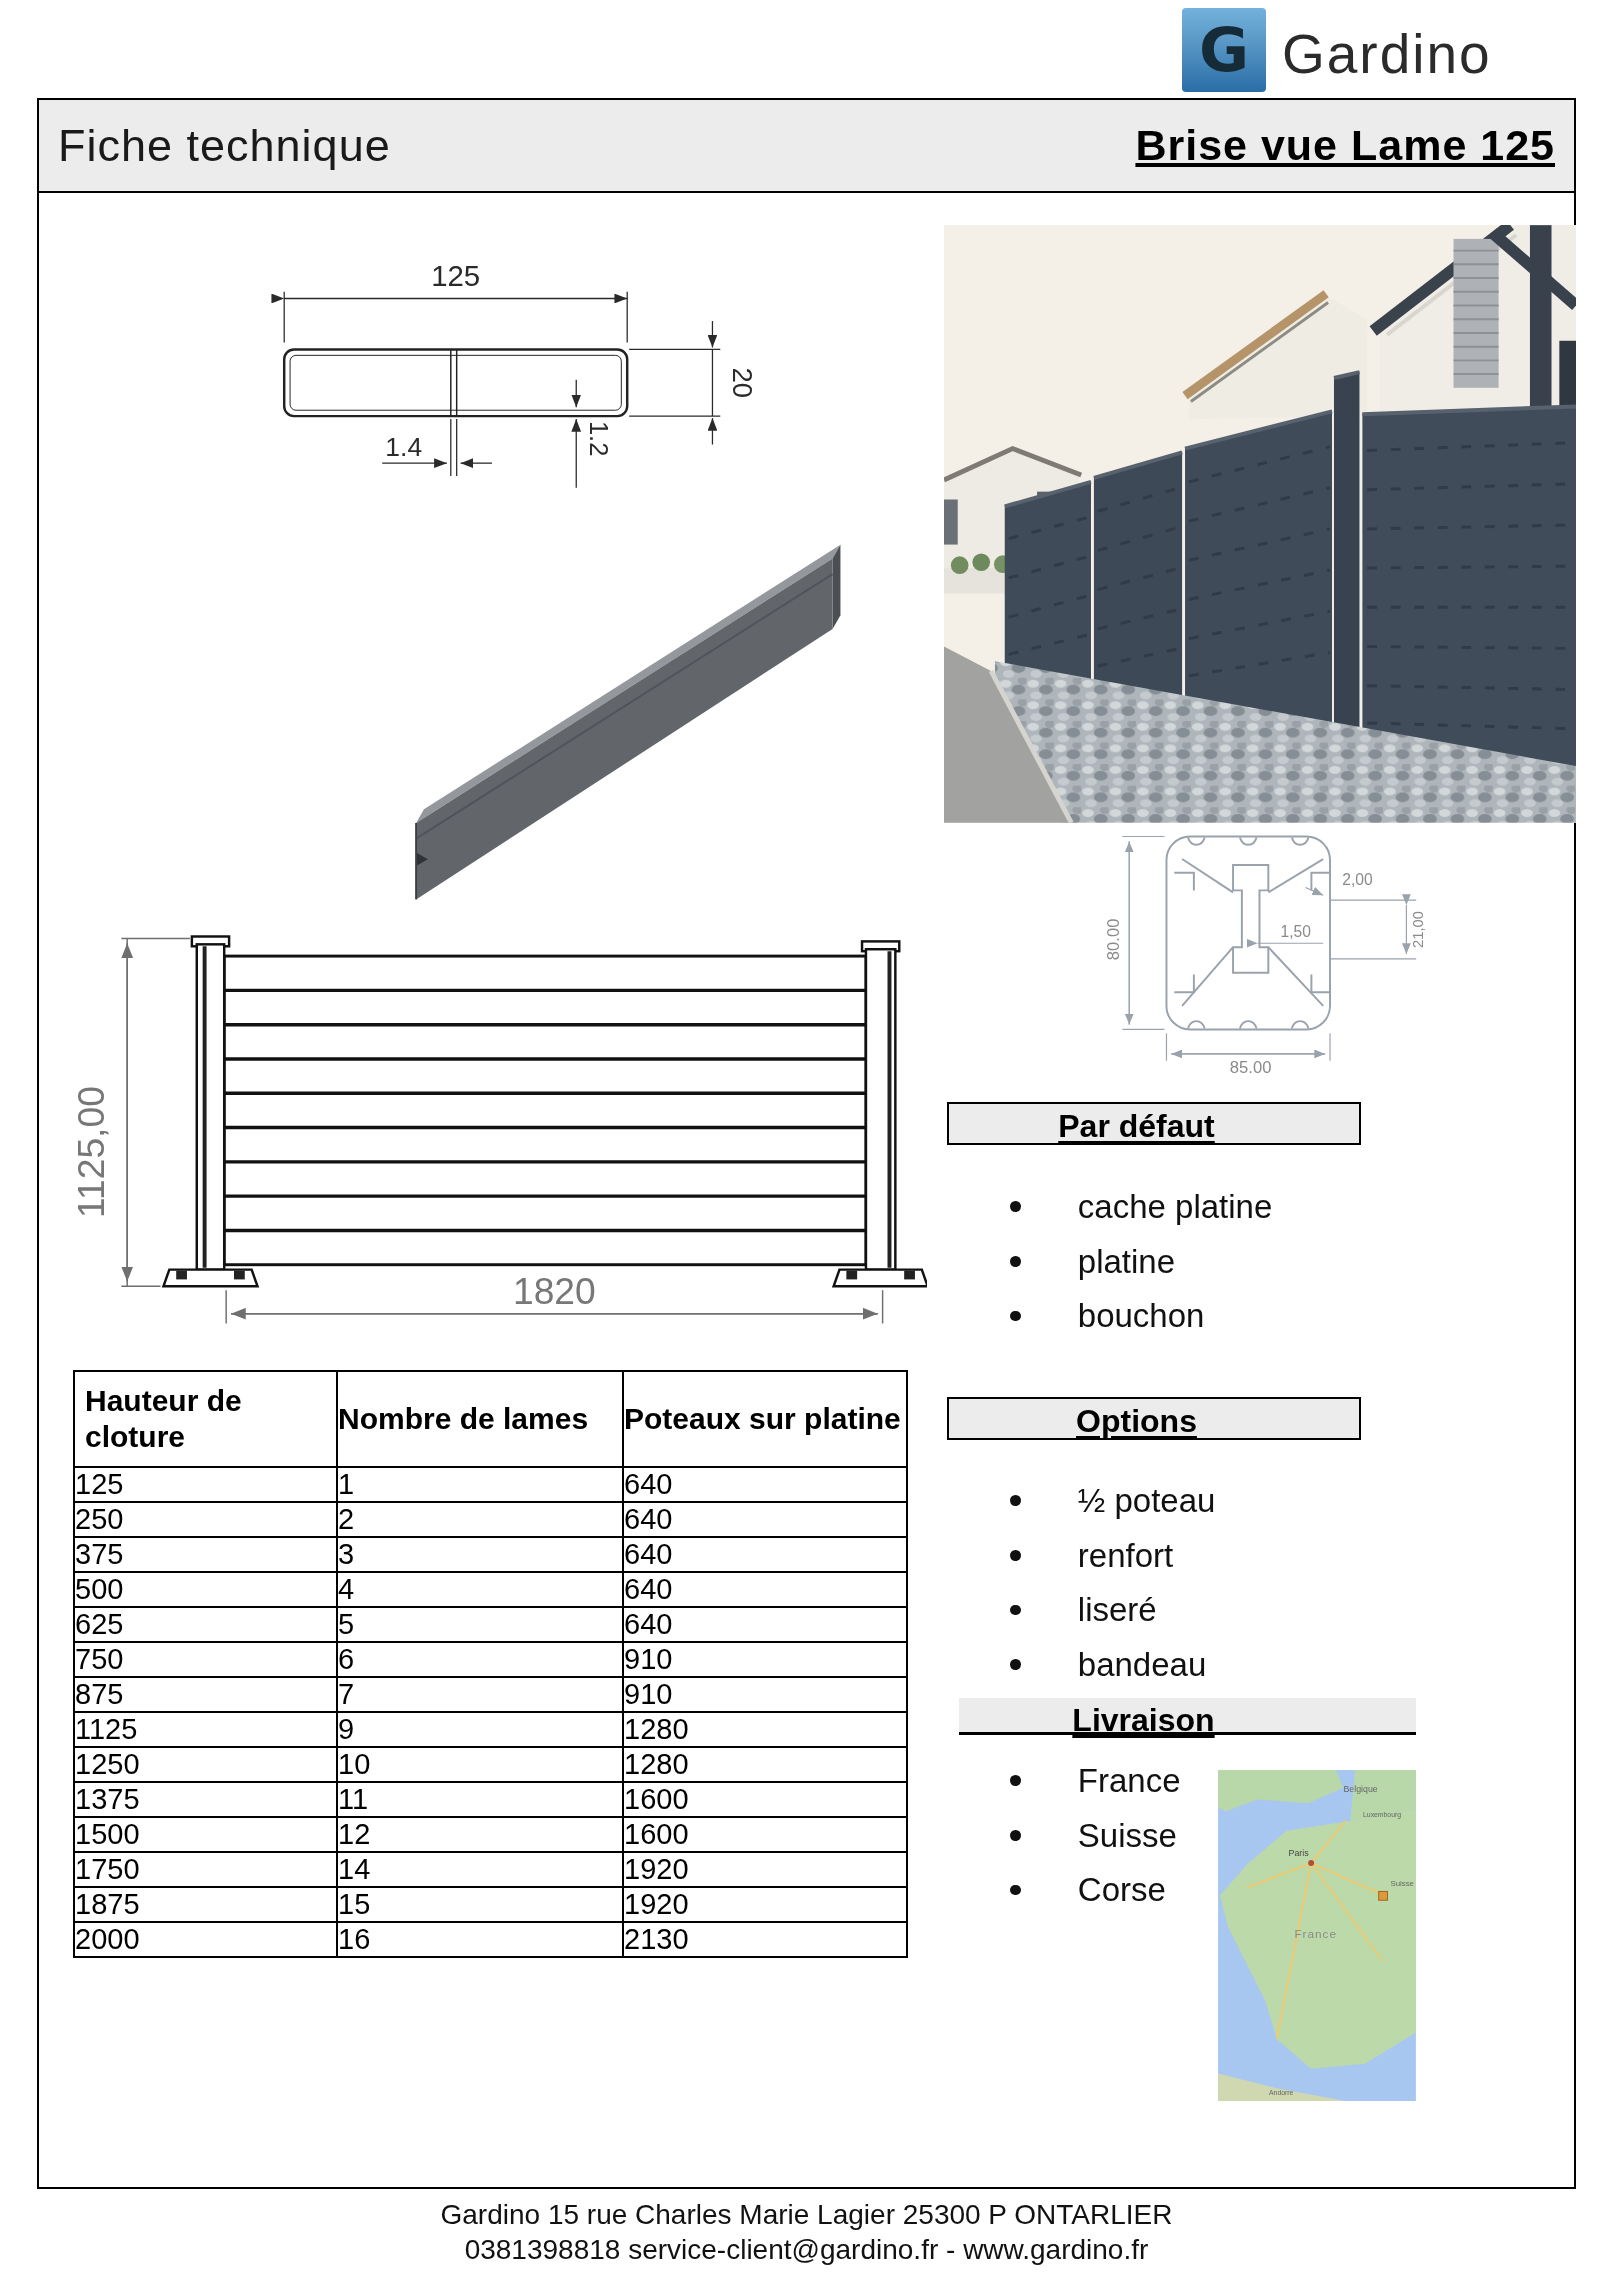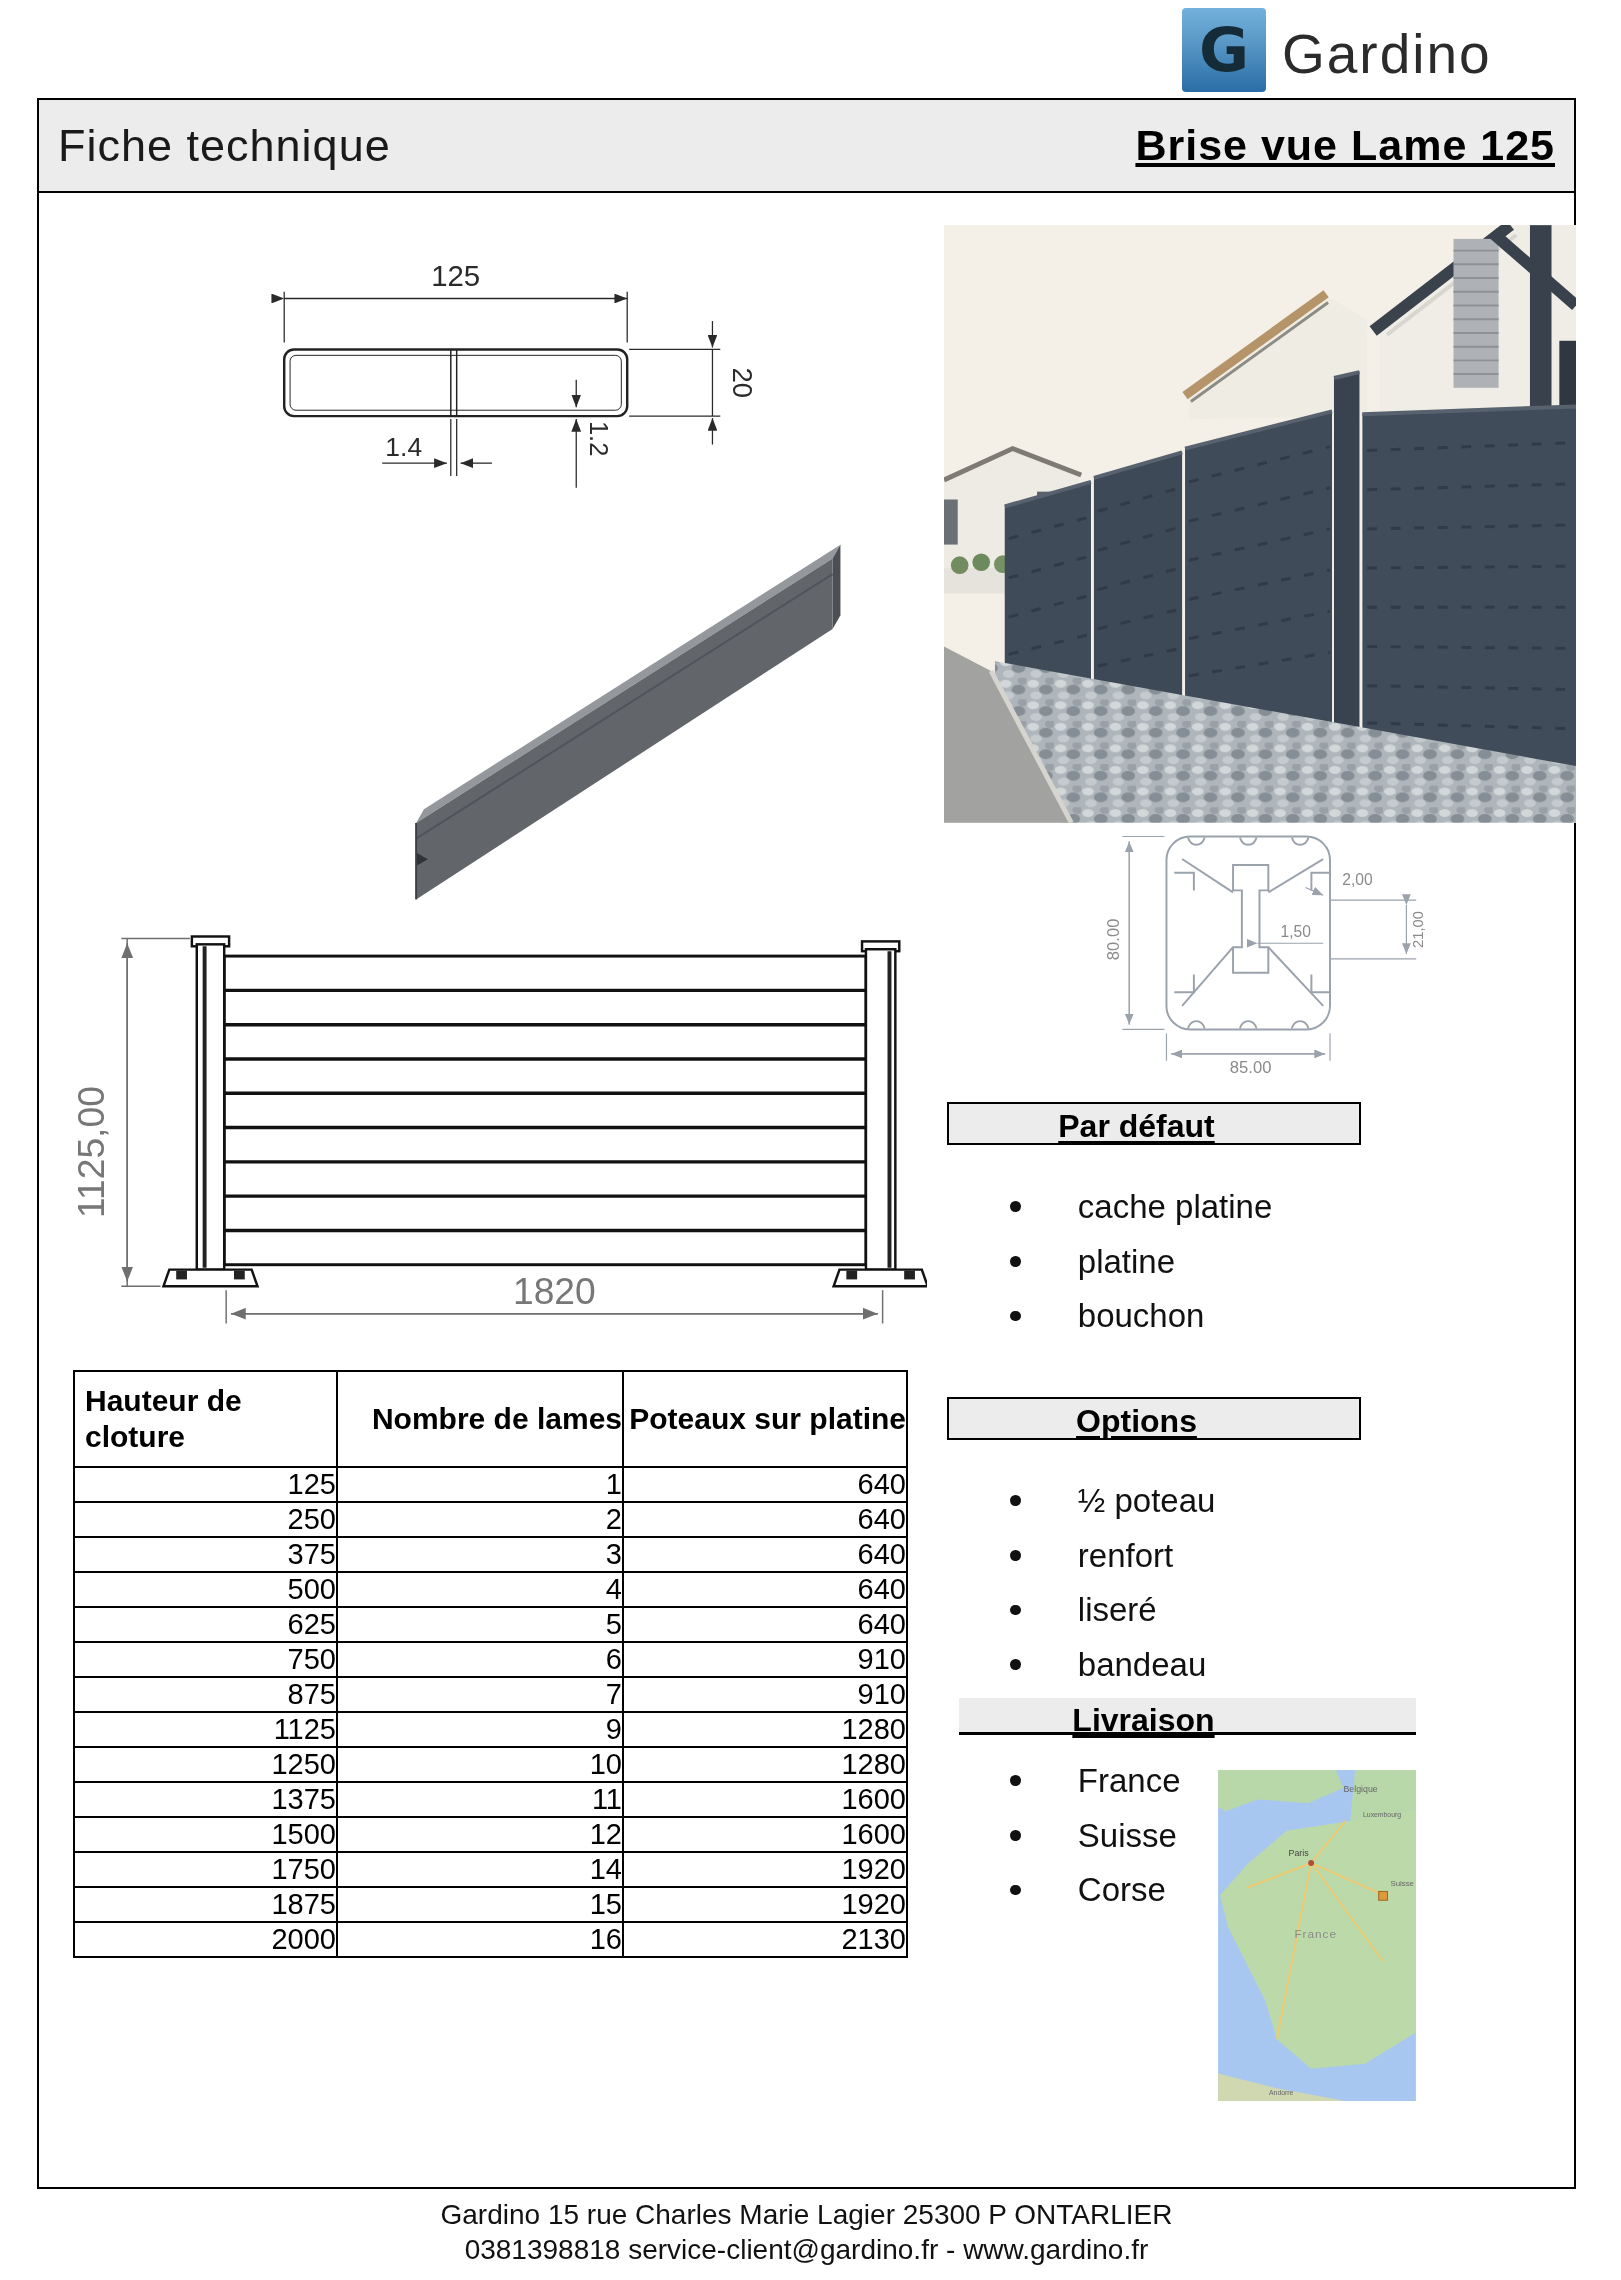--- a/index.html
+++ b/index.html
@@ -21,21 +21,21 @@
   
   .sec-bar{background:#ececec;border:2.9px solid #000;box-sizing:border-box;
     text-align:center;padding:3.9px 35px 3.9px 0;font-size:32px;font-weight:bold;}
   .sec-bar u{text-underline-offset:3.9px;}
   .sec-bar.noborder{border:none;border-bottom:3.9px solid #000;}
   ul.blist{list-style:none;margin:0;padding:0;font-size:33px;color:#111;text-align:center;}
   ul.blist li{margin-bottom:16.7px;display:flex;align-items:baseline;}
   ul.blist .dot{width:10.8px;height:10.8px;border-radius:50%;background:#111;margin-right:57px;flex:0 0 auto;position:relative;top:-5.9px;}
   
   table.spec{border-collapse:collapse;width:833px;table-layout:fixed;}
-  table.spec th,table.spec td{border:2px solid #000;text-align:right;font-size:29px;padding:0;}
+  table.spec th,table.spec td{border:2px solid #000;text-align:left;font-size:29px;padding:0;}
   table.spec{border:2.9px solid #000;}
   table.spec th{font-size:30px;font-weight:bold;height:94px;line-height:1.2;vertical-align:middle;border-bottom:2.9px solid #000;}
   table.spec th:first-child{text-align:left;padding-left:10px;}
   table.spec td{height:32px;font-weight:400;}
   table.spec col.c1{width:263px;} table.spec col.c2{width:286px;} table.spec col.c3{width:284px;}
   
   .footer{left:37px;top:2197px;width:1539px;text-align:center;font-size:28px;color:#111;line-height:1.25;}
   svg text{font-family:"Liberation Sans",sans-serif;}
 </style>
 </head>

